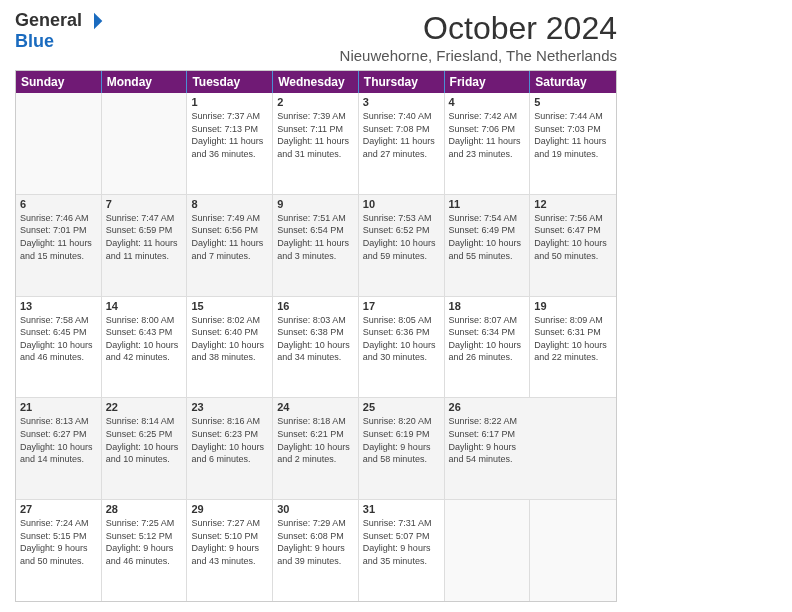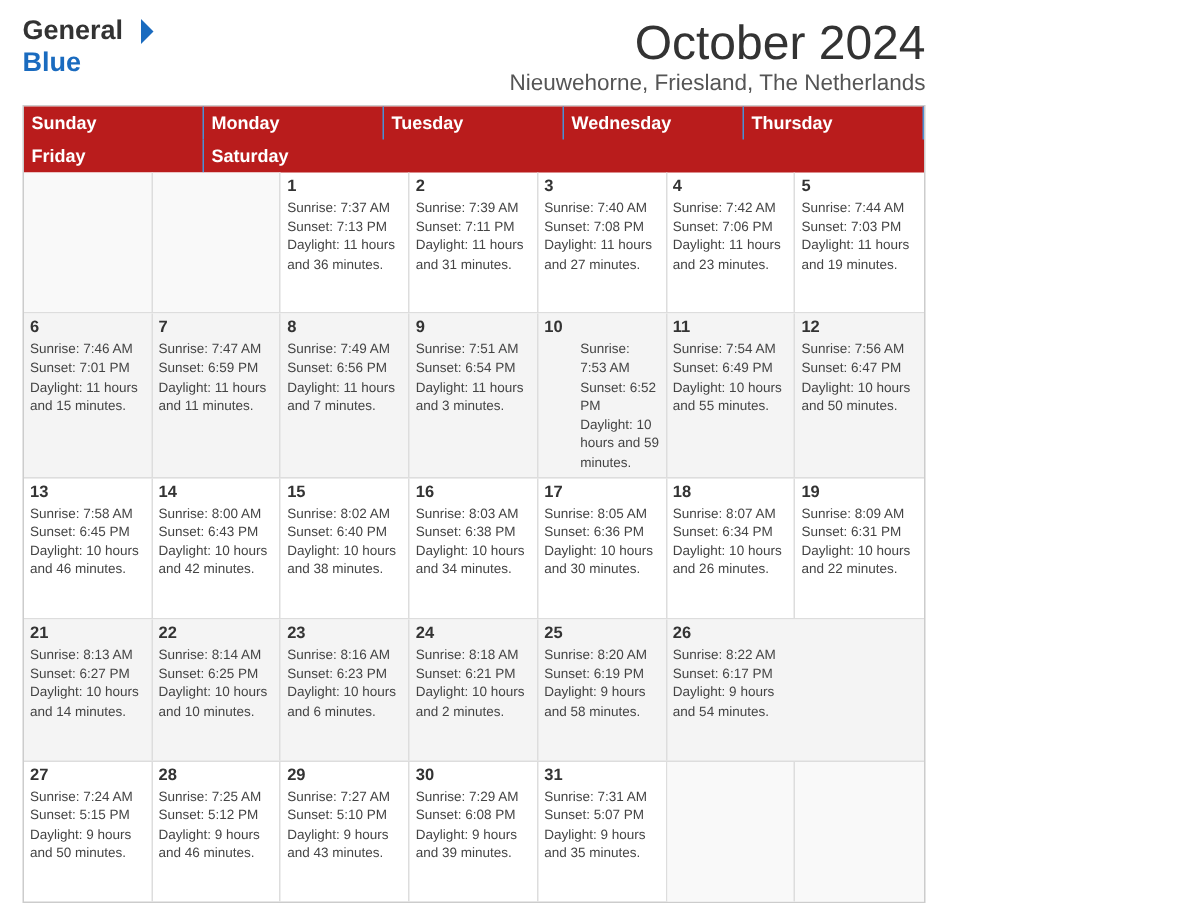--- a/index.html
+++ b/index.html
@@ -60,22 +60,22 @@
       color: #555;
     }
     .calendar {
       flex: 1;
       display: flex;
       flex-direction: column;
       border: 1px solid #ccc;
     }
     .calendar-header {
       display: grid;
-      grid-template-columns: repeat(5, 1fr);
-      background: #b91c1c;
+      grid-template-columns: repeat(7, 1fr);
+      background: #701a75;
     }
     .day-header {
       color: #fff;
       font-size: 12px;
       font-weight: bold;
       padding: 4px 5px;
       border-right: 1px solid #4a8fd4;
     }
     .day-header:last-child { border-right: none; }
     .calendar-body {
@@ -202,21 +202,21 @@
 Daylight: 11 hours and 7 minutes.</div>
           </div>
           <div class="calendar-cell">
             <span class="cell-date">9</span>
             <div class="cell-info" style="white-space: pre-line;">Sunrise: 7:51 AM
 Sunset: 6:54 PM
 Daylight: 11 hours and 3 minutes.</div>
           </div>
           <div class="calendar-cell">
             <span class="cell-date">10</span>
-            <div class="cell-info" style="white-space: pre-line; margin-left: 24px;">Sunrise: 7:53 AM
+            <div class="cell-info" style="white-space: pre-line;">Sunrise: 7:53 AM
 Sunset: 6:52 PM
 Daylight: 10 hours and 59 minutes.</div>
           </div>
           <div class="calendar-cell">
             <span class="cell-date">11</span>
             <div class="cell-info" style="white-space: pre-line;">Sunrise: 7:54 AM
 Sunset: 6:49 PM
 Daylight: 10 hours and 55 minutes.</div>
           </div>
           <div class="calendar-cell">

